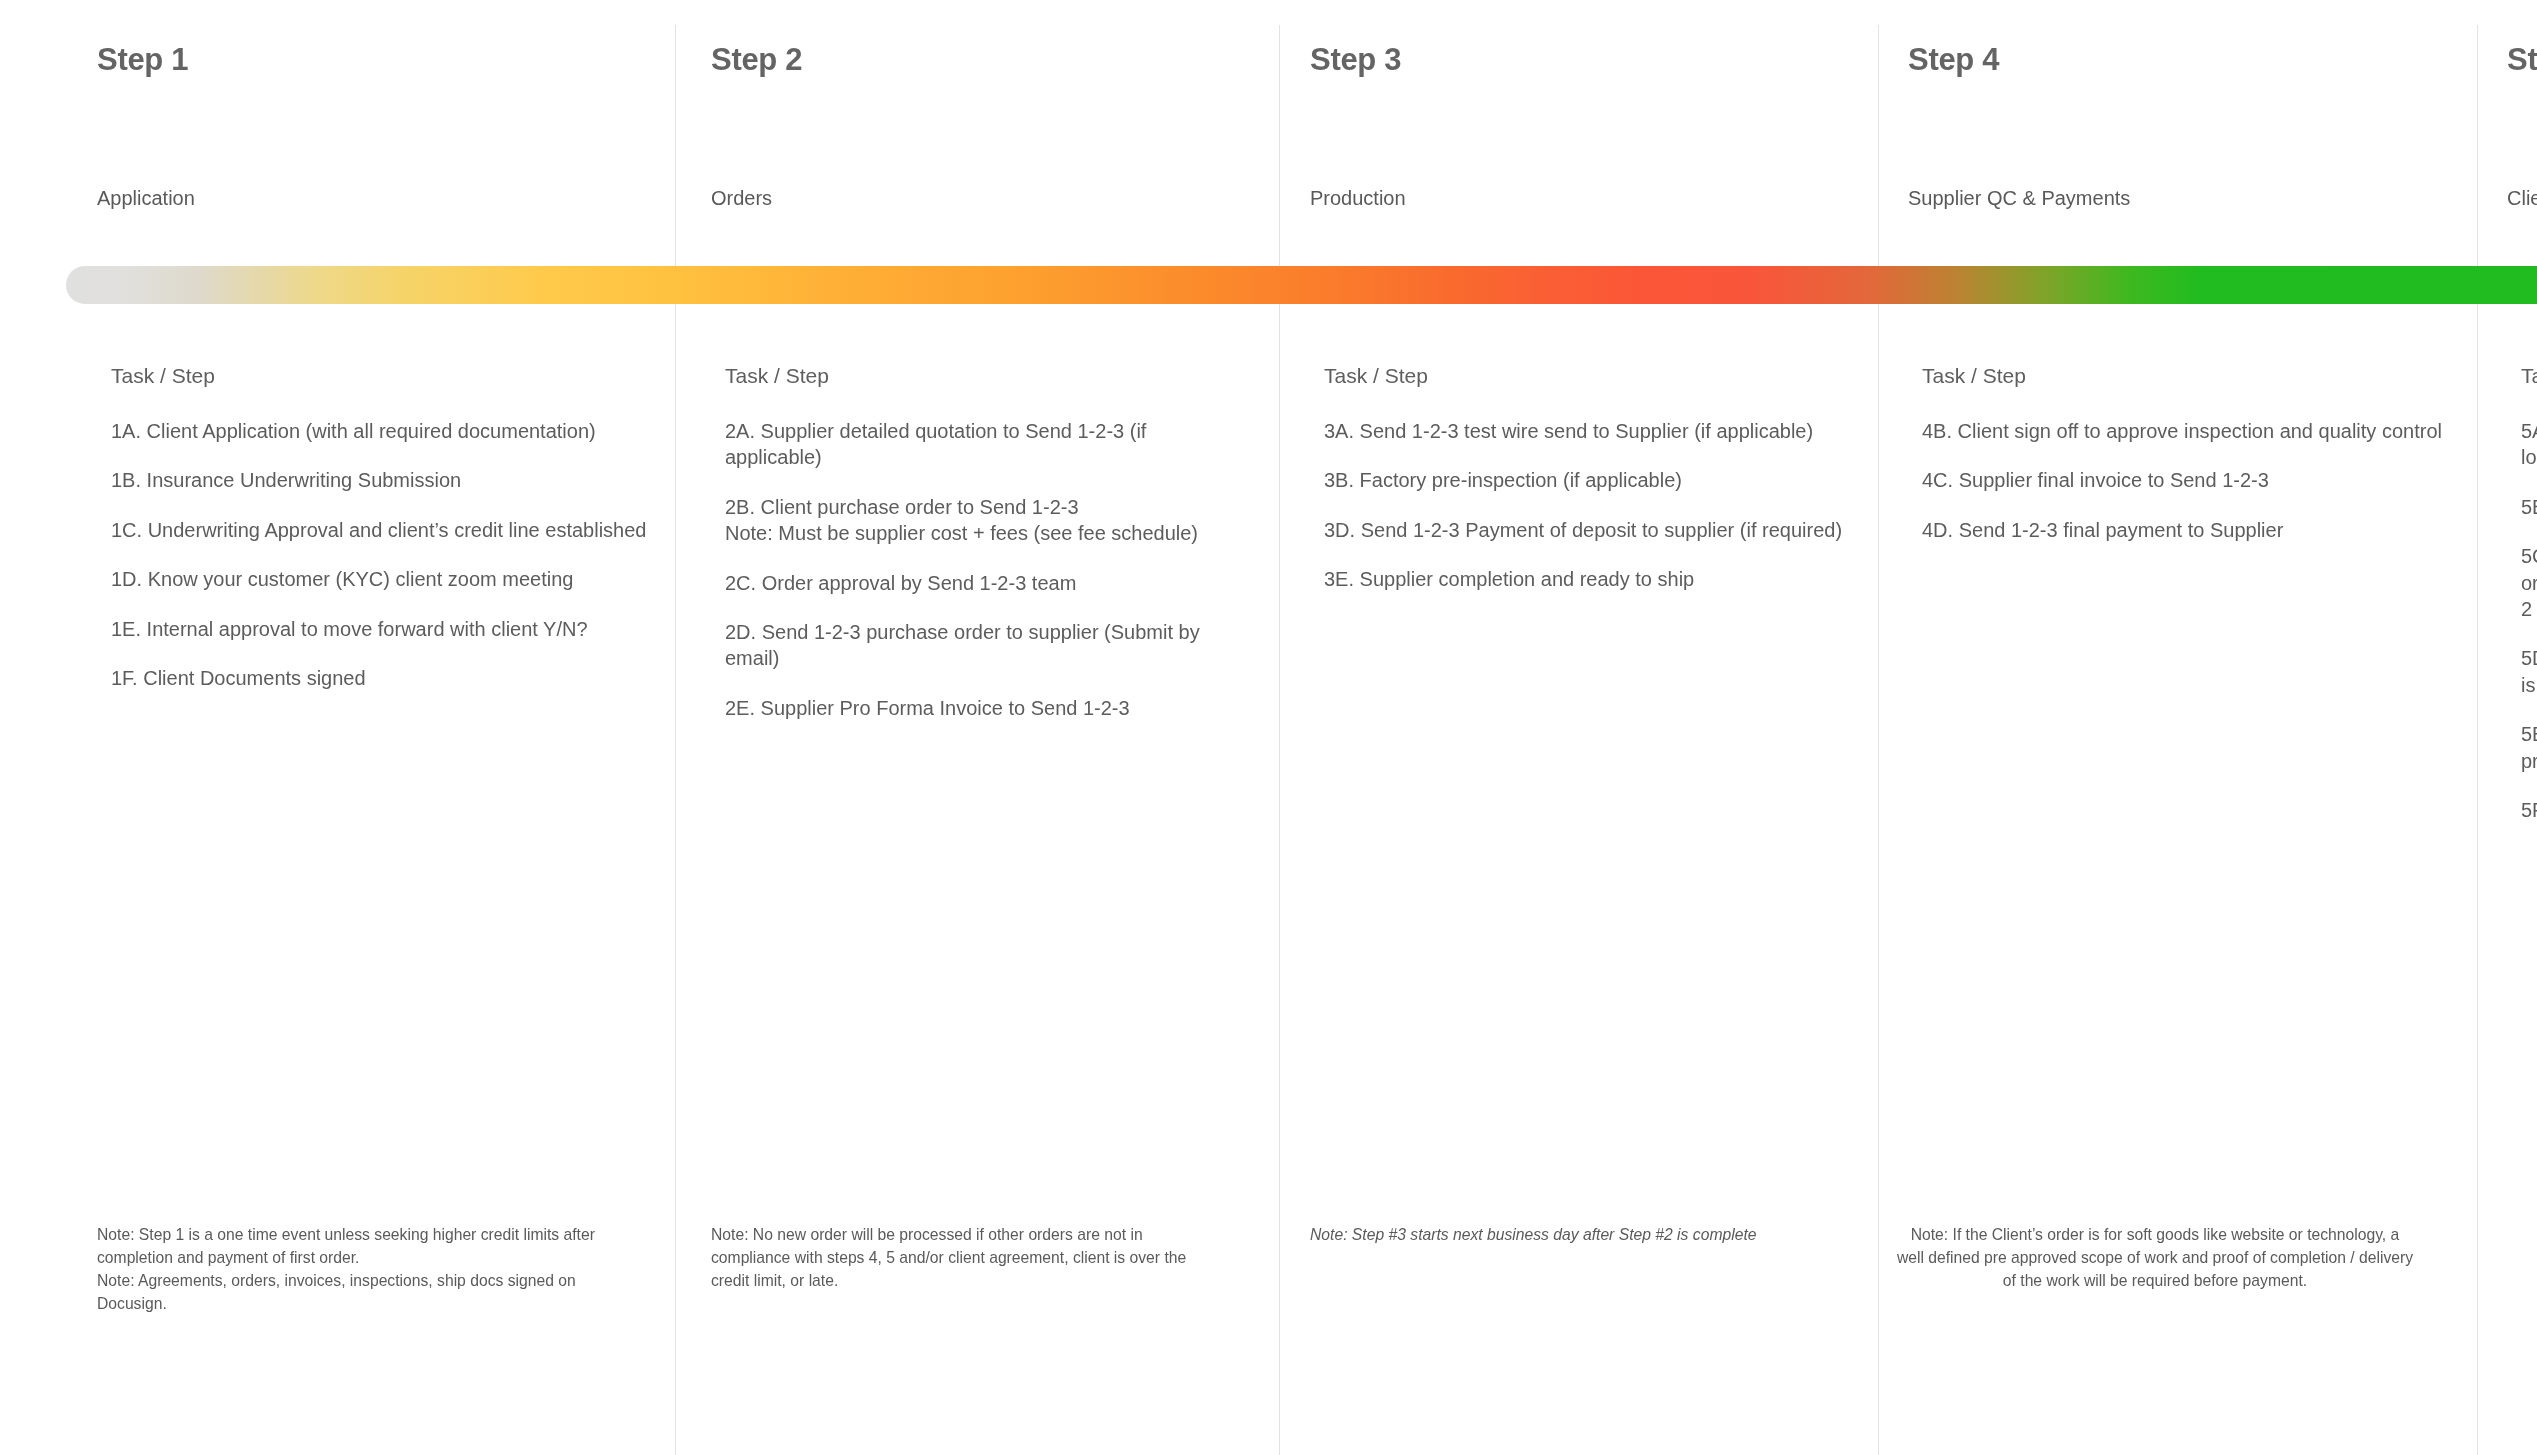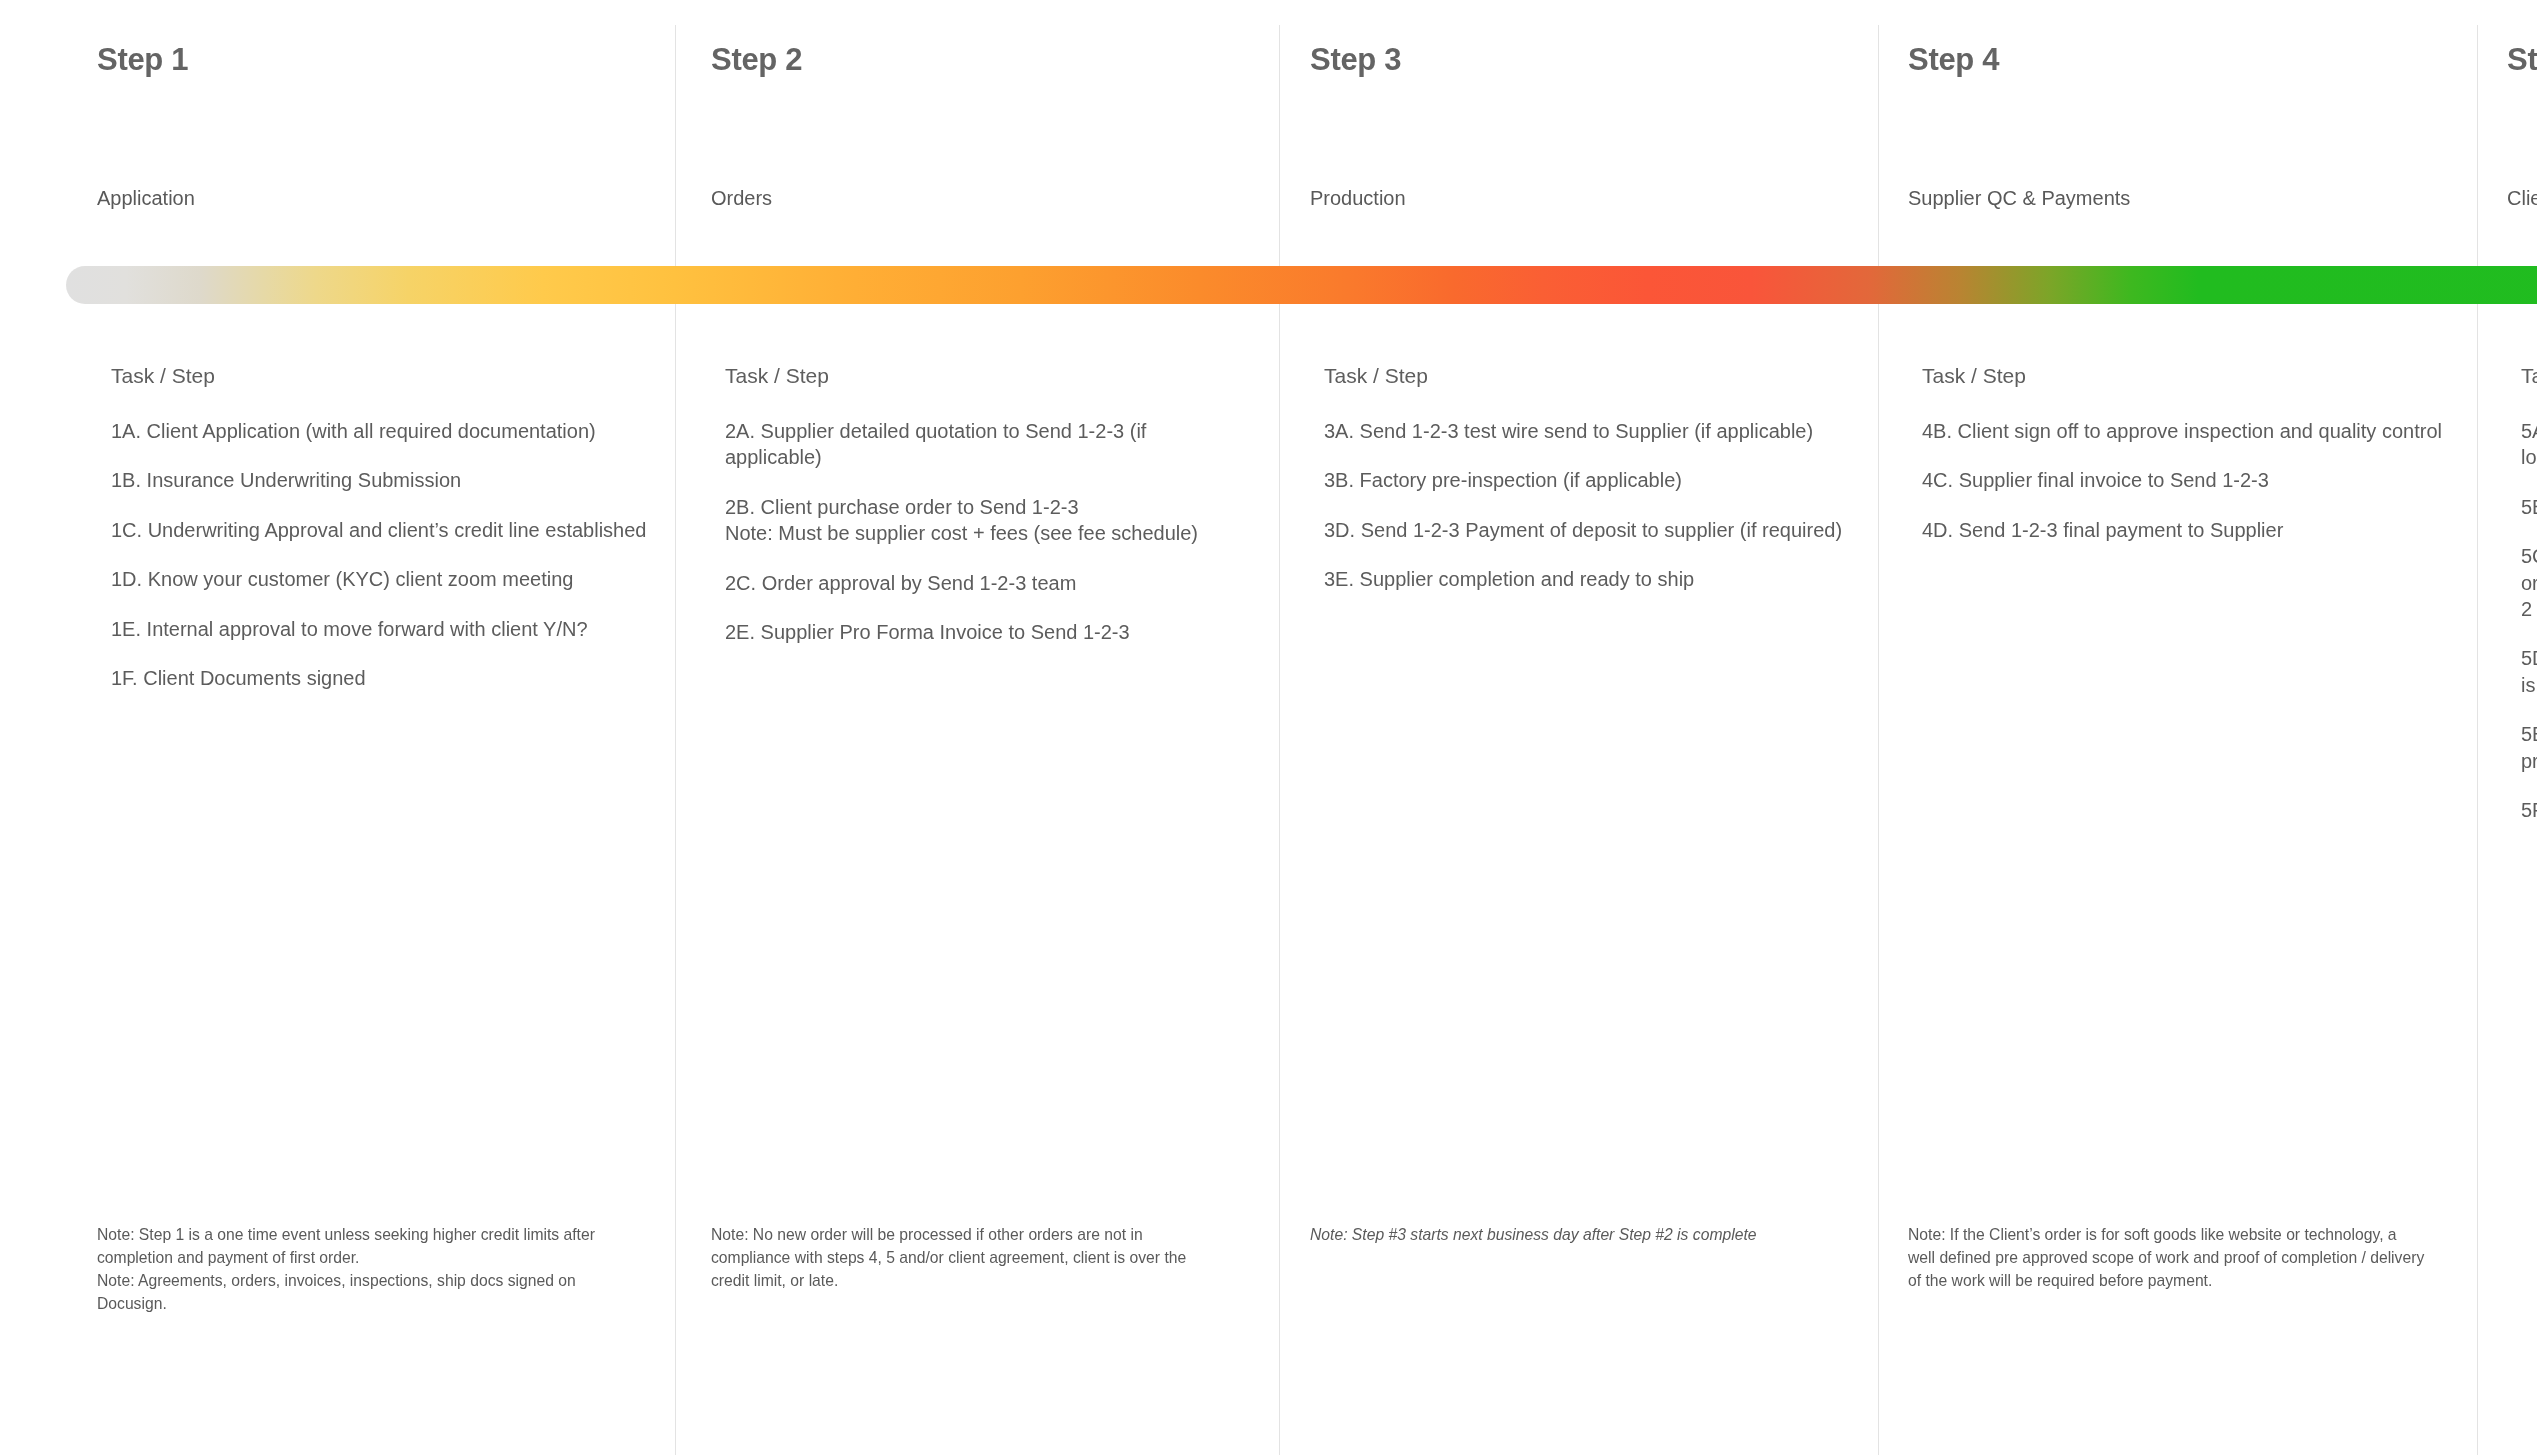--- a/index.html
+++ b/index.html
@@ -130,21 +130,21 @@
     position:absolute;
     top:1224px;
     font-size:15.7px;
     color:#5a5a5a;
     line-height:1.46;
     white-space:pre-line;
   }
   .c1 .note{left:97px;width:546px;}
   .c2 .note{left:36px;width:513px;}
   .c3 .note{left:31px;width:513px;font-style:italic;}
-  .c4 .note{left:30px;width:518px;}
+  .c4 .note{left:18px;width:518px;text-align:center;}
   .c5 .note{left:30px;width:553px;}
 </style>
 </head>
 <body>
 
 <div id="card">
 
   <div id="cols">
 
     <div class="col c1">
@@ -173,20 +173,21 @@
         <div class="step-title">Step 2</div>
         <div class="step-sub">Orders</div>
       </div>
       <div class="body">
         <div class="task-label">Task / Step</div>
         <ul class="tasks">
           <li>2A. Supplier detailed quotation to Send 1-2-3 (if applicable)</li>
           <li style="white-space:pre-line">2B. Client purchase order to Send 1-2-3
 Note: Must be supplier cost + fees (see fee schedule)</li>
           <li>2C. Order approval by Send 1-2-3 team</li>
+          <li>2D. Send 1-2-3 purchase order to supplier (Submit by email)</li>
           <li>2E. Supplier Pro Forma Invoice to Send 1-2-3</li>
         </ul>
       </div>
       <div class="note">Note: No new order will be processed if other orders are not in compliance with steps 4, 5 and/or client agreement, client is over the credit limit, or late.</div>
     </div>
 
     <div class="col c3">
       <div class="divider"></div>
       <div class="head">
         <div class="step-title">Step 3</div>

